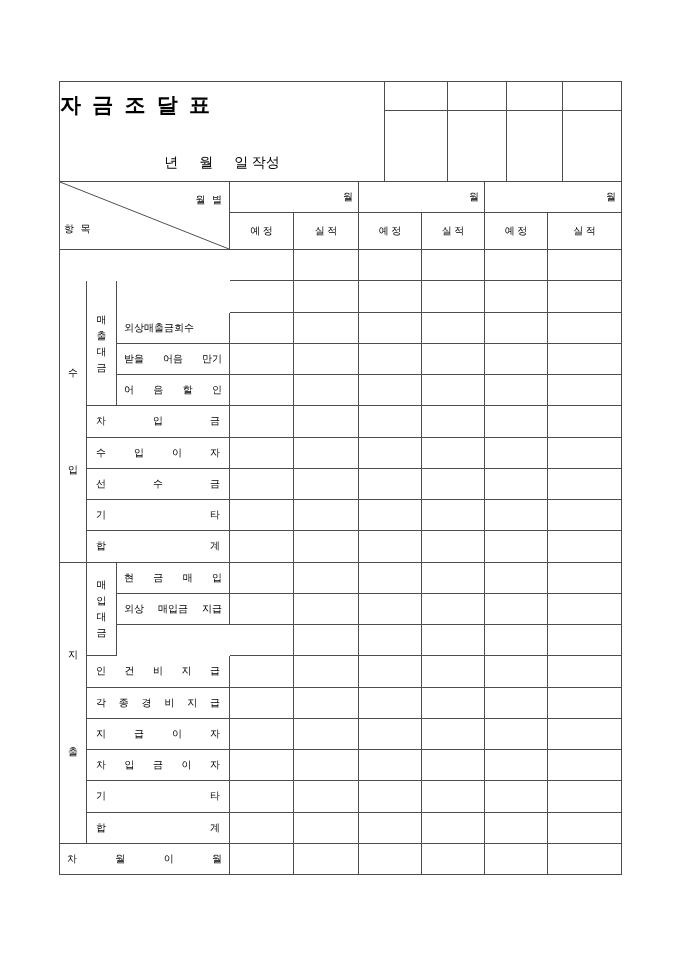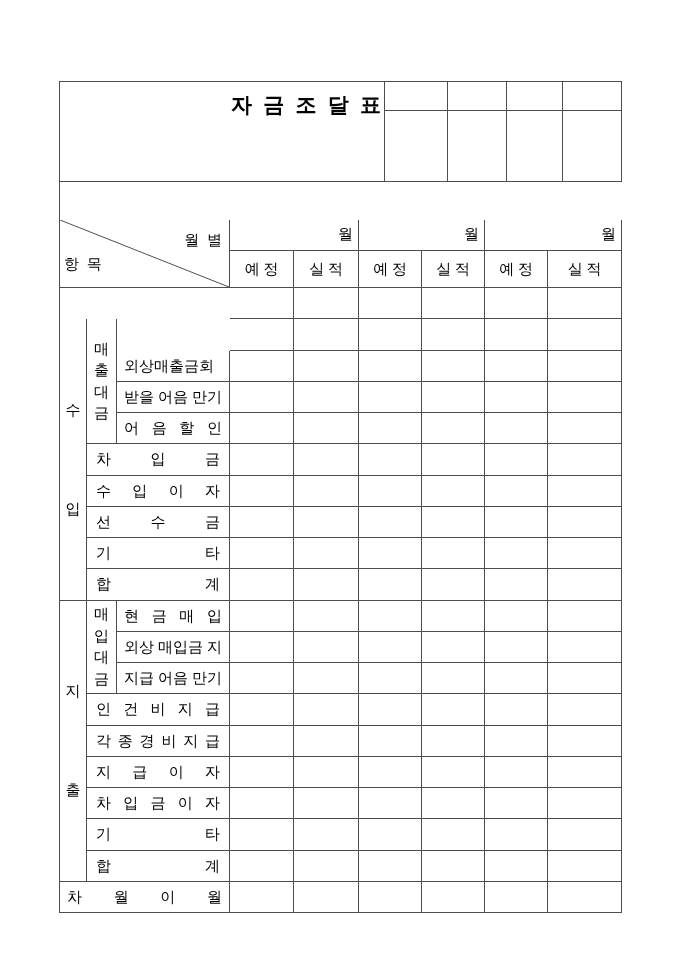--- a/index.html
+++ b/index.html
@@ -31,21 +31,21 @@
     box-sizing: border-box;
     overflow: hidden;
   }
 
   
   .top-block { display: flex; width: 562px; height: 100px; }
   .title-cell { width: 325px; height: 100px; position: relative; }
   .form-title {
     margin: 0;
     padding-top: 9px;
-    text-align: right;
+    text-align: left;
     font-size: 21px;
     font-weight: bold;
     letter-spacing: 3px;
     white-space: pre;
   }
   .date-line {
     position: absolute;
     bottom: 9px;
     left: 0;
     width: 100%;
@@ -59,22 +59,21 @@
     grid-template-columns: 63px 59px 56px 1fr;
     grid-template-rows: 29px 1fr;
   }
 
   
   .form-grid {
     display: grid;
     width: 562px;
     grid-template-columns: 27px 30px 113px 64px 65px 63px 63px 63px 74px;
     grid-template-rows: 31px 37px repeat(20, 31.25px);
-    font-size: 15px;
-    margin-top: 38px;
+    font-size: 10px;
   }
   .corner {
     grid-area: 1 / 1 / 3 / 4;
     position: relative;
   }
   .corner svg { position: absolute; left: 0; top: 0; width: 100%; height: 100%; display: block; }
   .corner-top { position: absolute; top: 11px; right: 5px; letter-spacing: 2px; }
   .corner-bottom { position: absolute; bottom: 13px; left: 4px; letter-spacing: 2px; }
 
   .month-cell { text-align: right; padding-right: 5px; line-height: 29px; }
@@ -106,20 +105,21 @@
   .vcell { background: #ffffff; }
 </style>
 </head>
 <body>
 
 <div class="form-wrap">
 
   <div class="top-block">
     <div class="title-cell c">
       <h1 class="form-title">자 금 조 달 표</h1>
+      <div class="date-line">년      월      일 작성</div>
     </div>
     <div class="approval-grid">
       <div class="c"></div>
       <div class="c"></div>
       <div class="c"></div>
       <div class="c"></div>
       <div class="c"></div>
       <div class="c"></div>
       <div class="c"></div>
       <div class="c"></div>
@@ -177,21 +177,20 @@
 
     <div class="c vlabel-tight" style="grid-area:13/2/16/3">
       <span>매</span>
       <span>입</span>
       <span>대</span>
       <span>금</span>
     </div>
 
     <div class="c just" style="grid-area:13/3">현 금 매 입</div>
     <div class="c just" style="grid-area:14/3">외상 매입금 지급</div>
-    <div class="c just" style="grid-area:15/3">지급 어음 만기</div>
 
     <div class="c just item-wide" style="grid-area:16/2/17/4">인 건 비 지 급</div>
     <div class="c just item-wide" style="grid-area:17/2/18/4">각 종 경 비 지 급</div>
     <div class="c just item-wide" style="grid-area:18/2/19/4">지 급 이 자</div>
     <div class="c just item-wide" style="grid-area:19/2/20/4">차 입 금 이 자</div>
     <div class="c just item-wide" style="grid-area:20/2/21/4">기 타</div>
     <div class="c just item-wide" style="grid-area:21/2/22/4">합 계</div>
 
     <div class="c just" style="grid-area:22/1/23/4">차 월 이 월</div>
 

